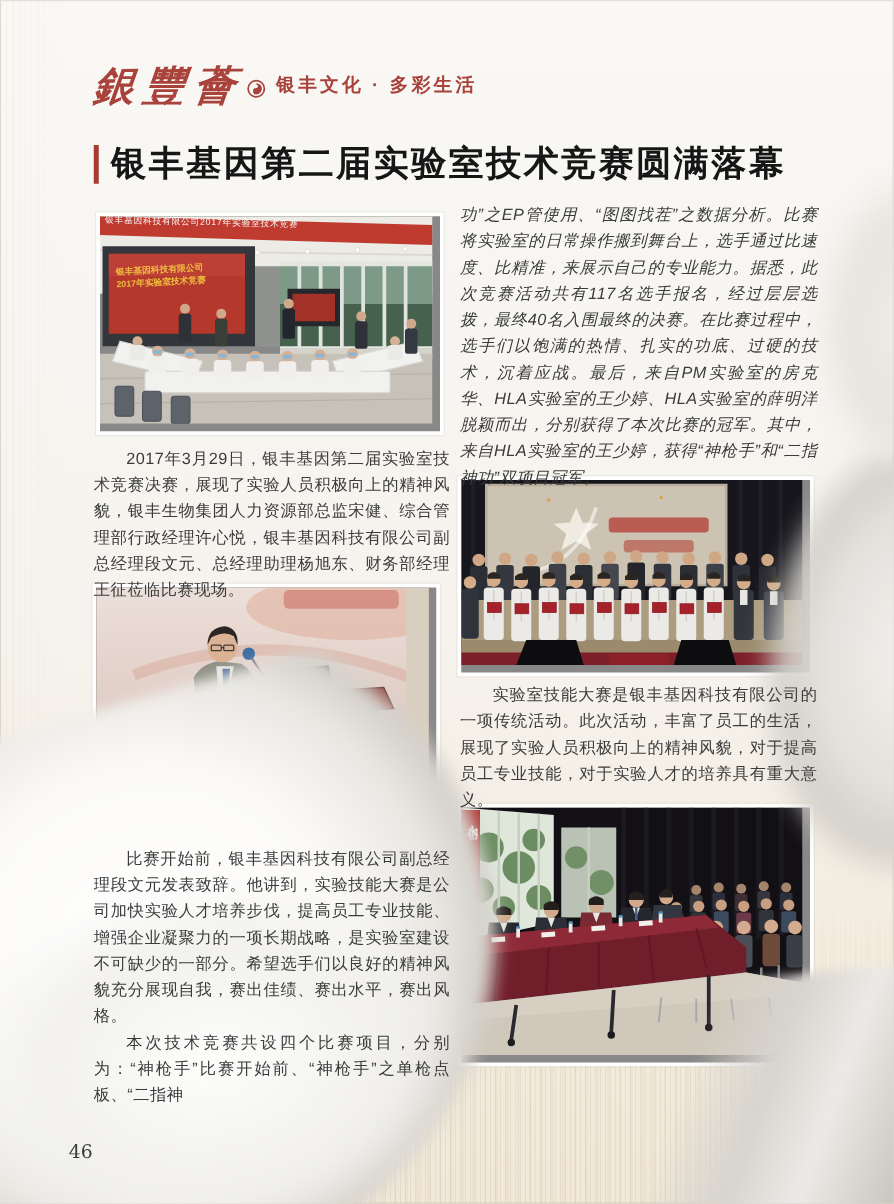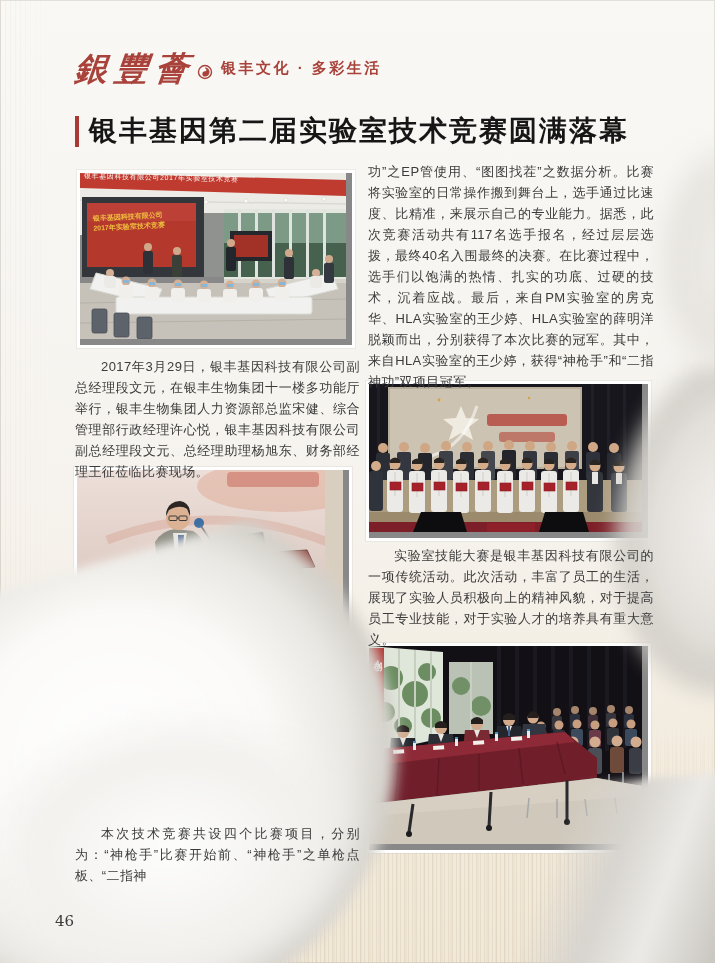--- a/index.html
+++ b/index.html
@@ -205,21 +205,21 @@
         </g>
 
         <polygon points="0,0 266,7 266,23 0,15" fill="#bf3b2f"></polygon>
       </svg>
       <div class="ov p1-banner">银丰基因科技有限公司2017年实验室技术竞赛</div>
       <div class="ov p1-slide">银丰基因科技有限公司
 2017年实验室技术竞赛</div>
     </div>
   </div>
 
-  <div class="para indent col-l" style="top:356px;">2017年3月29日，银丰基因科技有限公司副总经理段文元，在银丰生物集团十一楼多功能厅举行，银丰生物集团人力资源部总监宋健、综合管理部行政经理许心悦，银丰基因科技有限公司副总经理段文元、总经理助理杨旭东、财务部经理王征莅临比赛现场。</div>
+  <div class="para indent col-l" style="top:356px;">2017年3月29日，银丰基因第二届实验室技术竞赛决赛，展现了实验人员积极向上的精神风貌，银丰生物集团人力资源部总监宋健、综合管理部行政经理许心悦，银丰基因科技有限公司副总经理段文元、总经理助理杨旭东、财务部经理王征莅临比赛现场。</div>
 
   <div class="photo" style="left:74px;top:467px;width:272px;height:192px;">
     <div class="ph">
       <svg width="266" height="186" viewBox="0 0 266 186">
         <defs>
           <linearGradient id="g-screen" x1="0" y1="0" x2="0" y2="1">
             <stop offset="0" stop-color="#ecdfd9"></stop>
               <stop offset="1" stop-color="#d9c3ba"></stop>
           </linearGradient>
         </defs>
@@ -264,23 +264,24 @@
           <g fill="none" stroke="#3a3a3a" stroke-width="1">
             <rect x="92" y="46" width="8" height="4.5" rx="1"></rect>
               <rect x="102" y="46" width="8" height="4.5" rx="1"></rect>
             <line x1="100" y1="48" x2="102" y2="48"></line>
           </g>
         </g>
       </svg>
     </div>
   </div>
 
+  <div class="para indent col-l" style="top:676px;">比赛开始前，银丰基因科技有限公司副总经理段文元发表致辞。他讲到，实验技能大赛是公司加快实验人才培养步伐，提高员工专业技能、增强企业凝聚力的一项长期战略，是实验室建设不可缺少的一部分。希望选手们以良好的精神风貌充分展现自我，赛出佳绩、赛出水平，赛出风格。</div>
   <div class="para indent col-l" style="top:823px;">本次技术竞赛共设四个比赛项目，分别为：“神枪手”比赛开始前、“神枪手”之单枪点板、“二指神</div>
 
-  <div class="para col-r" style="top:161px;">功”之EP管使用、“图图找茬”之数据分析。比赛将实验室的日常操作搬到舞台上，选手通过比速度、比精准，来展示自己的专业能力。据悉，此次竞赛活动共有117名选手报名，经过层层选拨，最终40名入围最终的决赛。在比赛过程中，选手们以饱满的热情、扎实的功底、过硬的技术，沉着应战。最后，来自PM实验室的房克华、HLA实验室的王少婷、HLA实验室的薛明洋脱颖而出，分别获得了本次比赛的冠军。其中，来自HLA实验室的王少婷，获得“神枪手”和“二指神功”双项目冠军。</div>
+  <div class="para col-r" style="top:161px;font-style:italic;">功”之EP管使用、“图图找茬”之数据分析。比赛将实验室的日常操作搬到舞台上，选手通过比速度、比精准，来展示自己的专业能力。据悉，此次竞赛活动共有117名选手报名，经过层层选拨，最终40名入围最终的决赛。在比赛过程中，选手们以饱满的热情、扎实的功底、过硬的技术，沉着应战。最后，来自PM实验室的房克华、HLA实验室的王少婷、HLA实验室的薛明洋脱颖而出，分别获得了本次比赛的冠军。其中，来自HLA实验室的王少婷，获得“神枪手”和“二指神功”双项目冠军。</div>
 
   <div class="photo" style="left:366px;top:381px;width:279px;height:154px;">
     <div class="ph">
       <svg width="273" height="148" viewBox="0 0 273 148">
         <rect x="0" y="0" width="273" height="148" fill="#16161c"></rect>
         <g fill="#22222b" opacity=".8">
           <rect x="8" y="0" width="3" height="96"></rect>
             <rect x="222" y="0" width="3" height="96"></rect>
           <rect x="238" y="0" width="3" height="96"></rect>
             <rect x="254" y="0" width="3" height="96"></rect>

